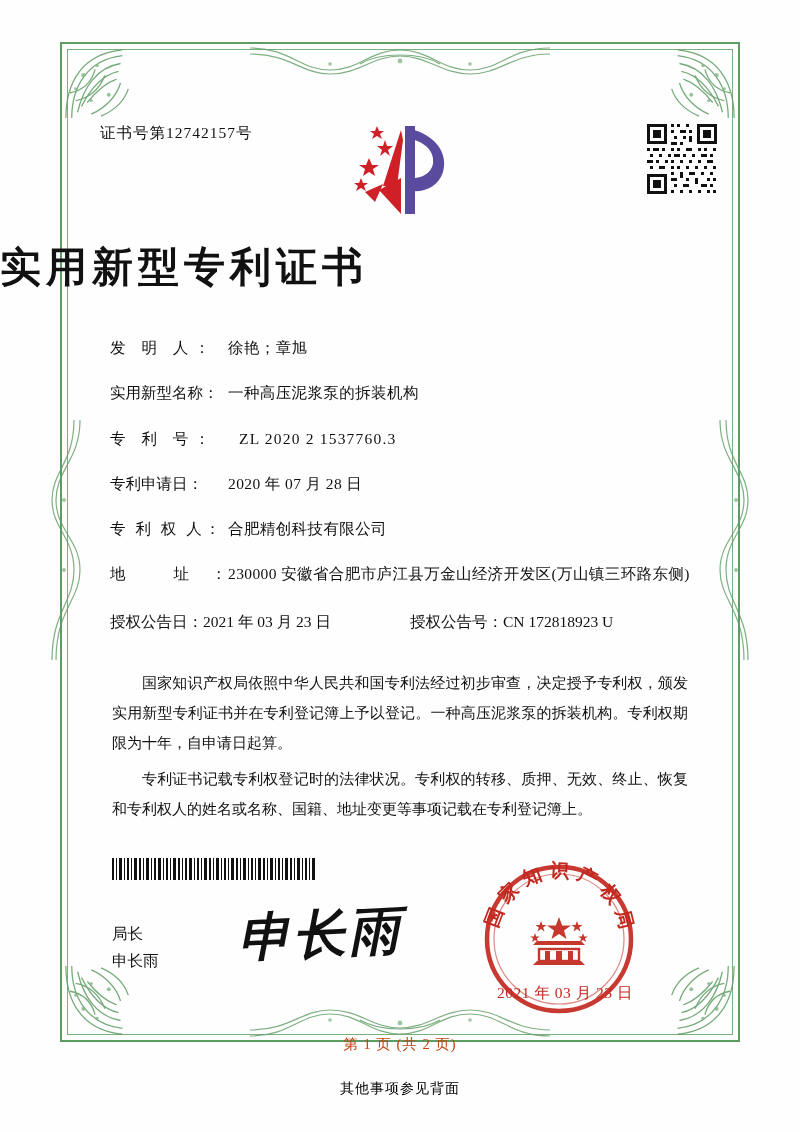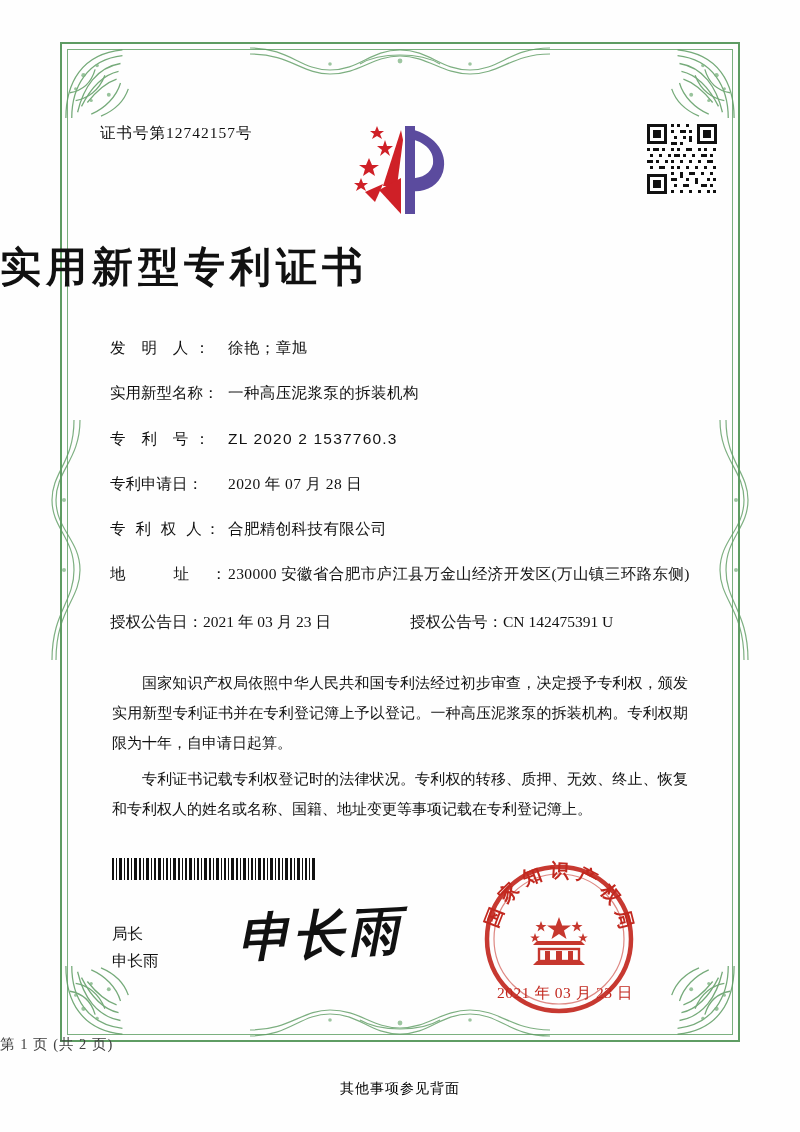--- a/index.html
+++ b/index.html
@@ -157,21 +157,21 @@
   .lbl.w-name  { width: 118px; }
   .lbl.w-inv   { width: 118px; letter-spacing: 6px; }
   .lbl.w-pat   { width: 118px; letter-spacing: 6px; }
   .lbl.w-app   { width: 118px; }
   .lbl.w-owner { width: 118px; letter-spacing: 3px; }
   .lbl.w-addr  { width: 118px; letter-spacing: 22px; }
   .val {
     flex: 1 1 auto;
     letter-spacing: .4px;
   }
-  .val.mono { font-family: Liberation Sans, sans-serif; letter-spacing: 1.2px; }
+  .val.mono { font-family: Liberation Serif, serif; letter-spacing: 1.2px; margin-left: 11px; }
 
   .row-pub {
     display: flex;
     align-items: baseline;
     margin-top: 26px;
     font-size: 15.5px;
   }
   .pub-left { width: 300px; white-space: nowrap; }
   .pub-right { white-space: nowrap; }
 
@@ -243,22 +243,23 @@
     letter-spacing: .5px;
     white-space: nowrap;
   }
 
   
   .page-no {
     position: absolute;
     left: 0;
     top: 1035px;
     width: 800px;
+    text-align: center;
     font-size: 14.5px;
-    color: #404040;
+    color: #c2410c;
     letter-spacing: 1px;
   }
   .footer-note {
     position: absolute;
     left: 0;
     top: 1080px;
     width: 800px;
     text-align: center;
     font-size: 14px;
     color: #000000;
@@ -550,21 +551,21 @@
     <div class="row">
       <span class="lbl w-addr">地        址：</span>
       <span class="val">230000 安徽省合肥市庐江县万金山经济开发区(万山镇三环路东侧)</span>
     </div>
 
     <div class="row-pub">
       <span class="pub-left">
         <span>授权公告日：</span><span>2021 年 03 月 23 日</span>
       </span>
       <span class="pub-right">
-        <span>授权公告号：</span><span>CN 142475391 U</span>
+        <span>授权公告号：</span><span>CN 172818923 U</span>
       </span>
     </div>
   </div>
 
   <div class="paras">
     <p>国家知识产权局依照中华人民共和国专利法经过初步审查，决定授予专利权，颁发实用新型专利证书并在专利登记簿上予以登记。一种高压泥浆泵的拆装机构。专利权期限为十年，自申请日起算。</p>
     <p>专利证书记载专利权登记时的法律状况。专利权的转移、质押、无效、终止、恢复和专利权人的姓名或名称、国籍、地址变更等事项记载在专利登记簿上。</p>
   </div>
 
   <div class="barcode">

